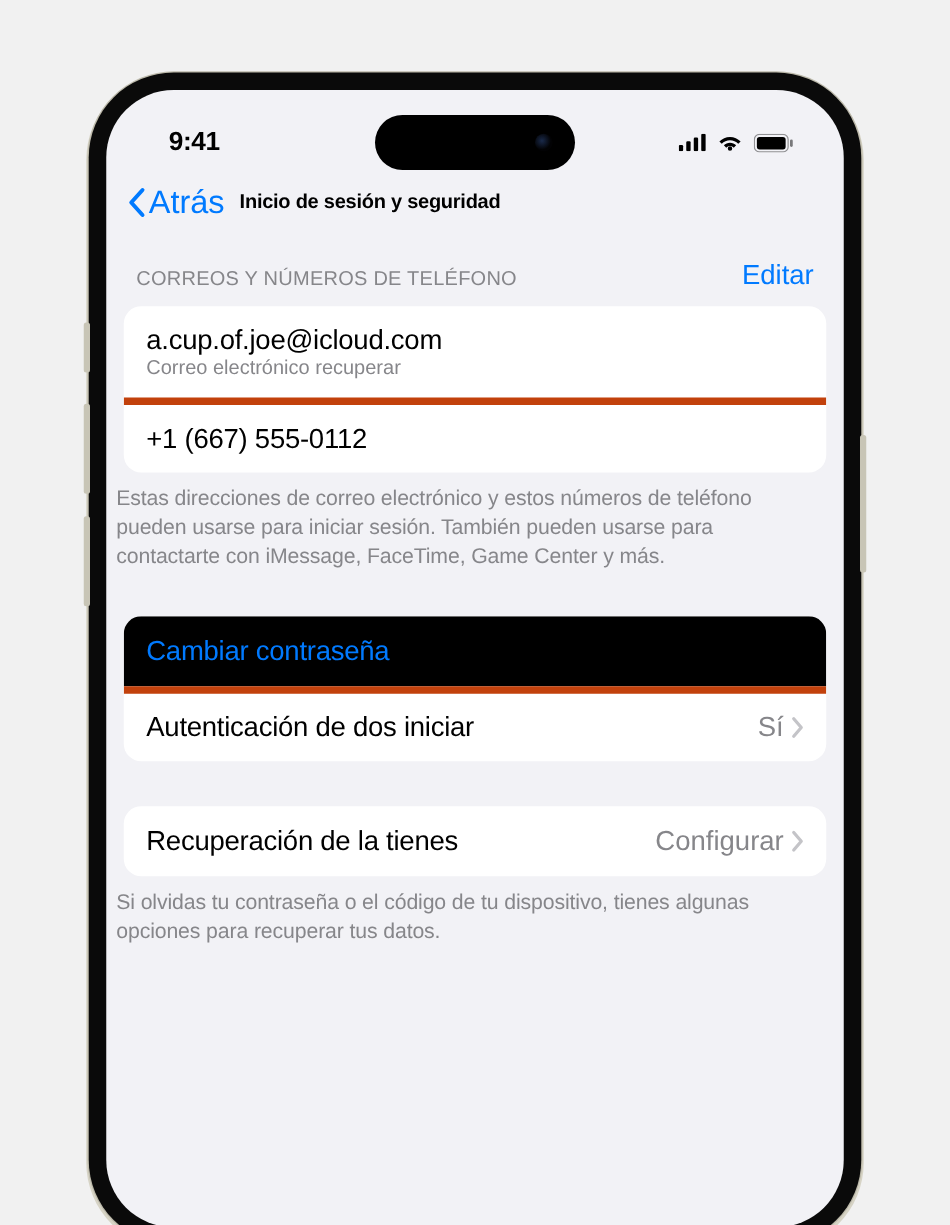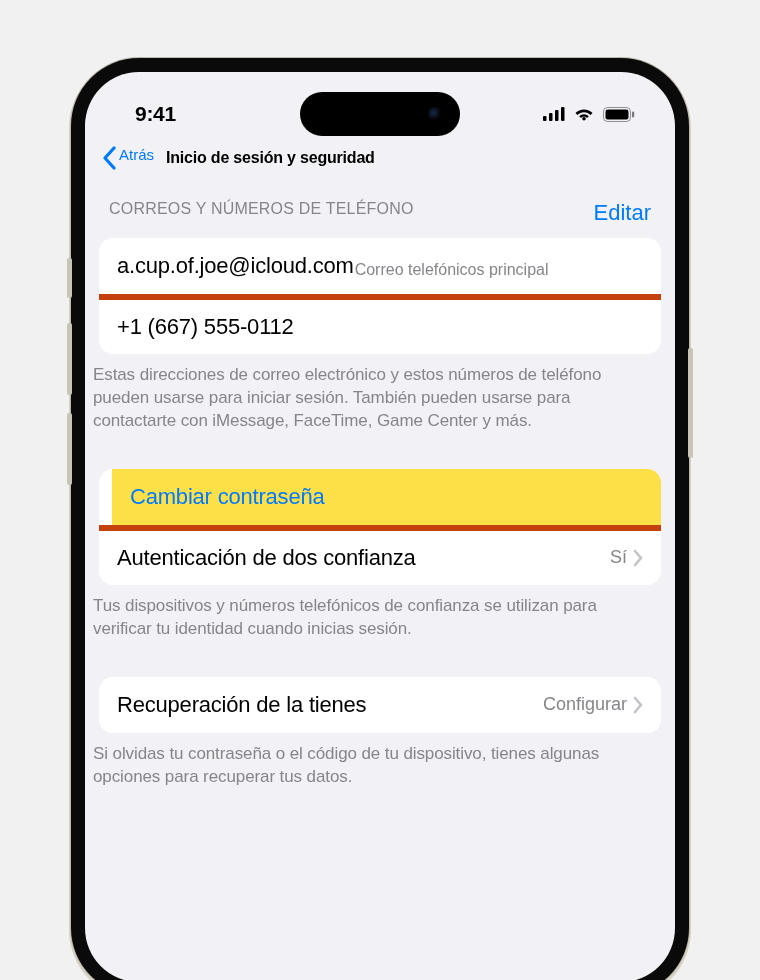--- a/index.html
+++ b/index.html
@@ -72,36 +72,38 @@
     .signal-icon svg, .wifi-icon svg { display: block; }
     .battery-icon { display: flex; align-items: center; }
     .nav {
       display: flex;
       align-items: center;
       padding: 12px 12px 10px 12px;
       gap: 4px;
     }
     .back {
       display: flex;
+      align-items: center;
       color: #007aff;
-      font-size: 15px;
+      font-size: 26px;
       gap: 2px;
       padding: 2px 4px;
     }
     .back svg { display: block; }
     .title {
       font-size: 16px;
       font-weight: 600;
       letter-spacing: -0.2px;
       color: #000;
       margin-left: 4px;
     }
     .section-header {
       display: flex;
       justify-content: space-between;
+      align-items: flex-end;
       padding: 18px 24px 6px 24px;
       gap: 30px;
     }
     .section-header .label {
       font-size: 16px;
       color: #86868a;
       letter-spacing: 0.2px;
       text-transform: uppercase;
     }
     .section-header .edit {
@@ -117,32 +119,31 @@
     .row {
       padding: 14px 18px;
       display: flex;
       align-items: center;
       justify-content: space-between;
       min-height: 56px;
     }
     .row + .row { border-top: 6px solid #c2410c; }
     .row-main {
       display: flex;
-      flex-direction: row;
+      flex-direction: column;
       gap: 1px;
-      align-items: flex-end;
     }
     .row-title { font-size: 22px; color: #000; letter-spacing: -0.2px; }
     .row-sub { font-size: 16px; color: #86868a; }
-    .row-value { font-size: 18px; color: #86868a; margin-right: 4px; }
+    .row-value { font-size: 22px; color: #86868a; margin-right: 4px; }
     .row-right { display: flex; align-items: center; gap: 2px; }
     .chevron svg { display: block; }
     .row.link { color: #007aff; }
     .row.link .row-title { color: #007aff; font-size: 22px; }
-    .row.highlight { background: #fde047; margin-left: 13px; }
+    .row.highlight { background: #000000; }
     .footer-note {
       font-size: 17px;
       color: #86868a;
       padding: 10px 26px 0 8px;
       line-height: 1.35;
       letter-spacing: -0.1px;
     }
     .spacer { height: 30px; }
   </style>
 </head>
@@ -205,52 +206,51 @@
 
     <div class="section-header">
       <span class="label">CORREOS Y NÚMEROS DE TELÉFONO</span>
       <span class="edit">Editar</span>
     </div>
 
     <div class="card">
       <div class="row">
         <div class="row-main">
           <span class="row-title">a.cup.of.joe@icloud.com</span>
-          <span class="row-sub">Correo telefónicos principal</span>
+          <span class="row-sub">Correo electrónico recuperar</span>
         </div>
       </div>
       <div class="row">
         <div class="row-main">
           <span class="row-title">+1 (667) 555-0112</span>
         </div>
       </div>
     </div>
     <div class="footer-note">Estas direcciones de correo electrónico y estos números de teléfono pueden usarse para iniciar sesión. También pueden usarse para contactarte con iMessage, FaceTime, Game Center y más.</div>
 
     <div class="spacer"></div>
 
     <div class="card">
       <div class="row link highlight">
         <div class="row-main">
           <span class="row-title">Cambiar contraseña</span>
         </div>
       </div>
       <div class="row">
-        <span class="row-title">Autenticación de dos confianza</span>
+        <span class="row-title">Autenticación de dos iniciar</span>
         <div class="row-right">
           <span class="row-value">Sí</span>
           <span class="chevron">
             <svg width="10" height="18" viewBox="0 0 10 18">
                 <path d="M2 2 L8 9 L2 16" stroke="#c4c4c8" stroke-width="2.6" fill="none" stroke-linecap="round" stroke-linejoin="round"></path>
               </svg>
           </span>
         </div>
       </div>
     </div>
-    <div class="footer-note">Tus dispositivos y números telefónicos de confianza se utilizan para verificar tu identidad cuando inicias sesión.</div>
 
     <div class="spacer"></div>
 
     <div class="card">
       <div class="row">
         <span class="row-title">Recuperación de la tienes</span>
         <div class="row-right">
           <span class="row-value">Configurar</span>
           <span class="chevron">
             <svg width="10" height="18" viewBox="0 0 10 18">

